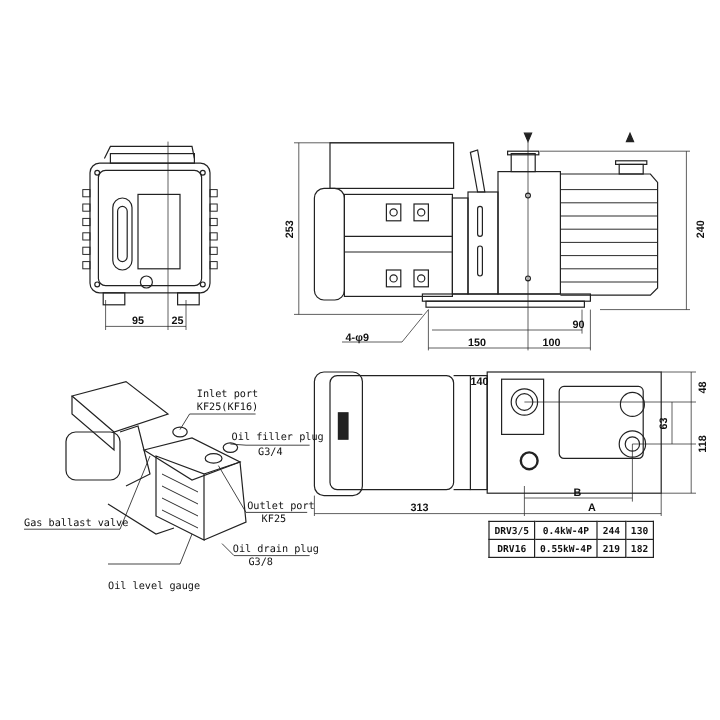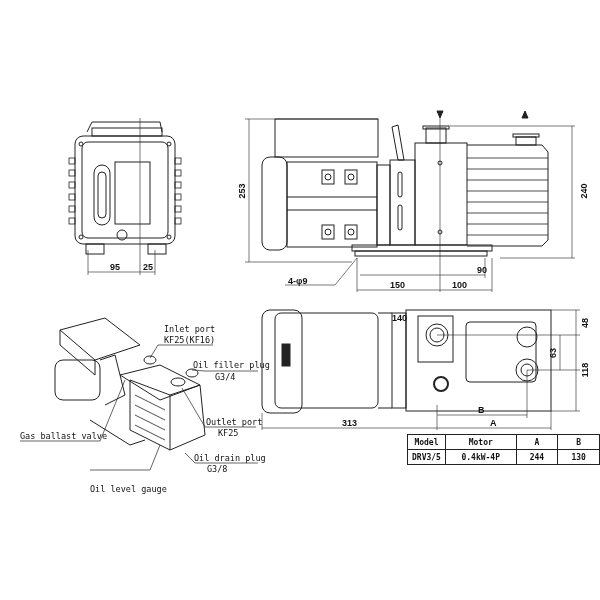--- a/index.html
+++ b/index.html
@@ -205,26 +205,26 @@
 <div class="lbl" style="left:215px;top:372px;text-align:right;">G3/4</div>
 <div class="lbl" style="left:206px;top:417px;">Outlet port</div>
 <div class="lbl" style="left:218px;top:428px;">KF25</div>
 <div class="lbl" style="left:194px;top:453px;">Oil drain plug</div>
 <div class="lbl" style="left:207px;top:464px;">G3/8</div>
 <div class="lbl" style="left:20px;top:431px;">Gas ballast valve</div>
 <div class="lbl" style="left:90px;top:460px;margin-top:24px;">Oil level gauge</div>
 
 <table class="spec">
   <tbody>
-      <tr>
-    <th>Model</th>
-    <th style="width:64px">Motor</th>
-    <th style="width:34px">A</th>
-    <th style="width:34px">B</th>
-  </tr>
   <tr>
     <td>DRV3/5</td>
     <td>0.4kW-4P</td>
     <td>244</td>
     <td>130</td>
   </tr>
+  <tr>
+    <td>DRV16</td>
+    <td>0.55kW-4P</td>
+    <td>219</td>
+    <td>182</td>
+  </tr>
 </tbody>
   </table>
 
 </body></html>

